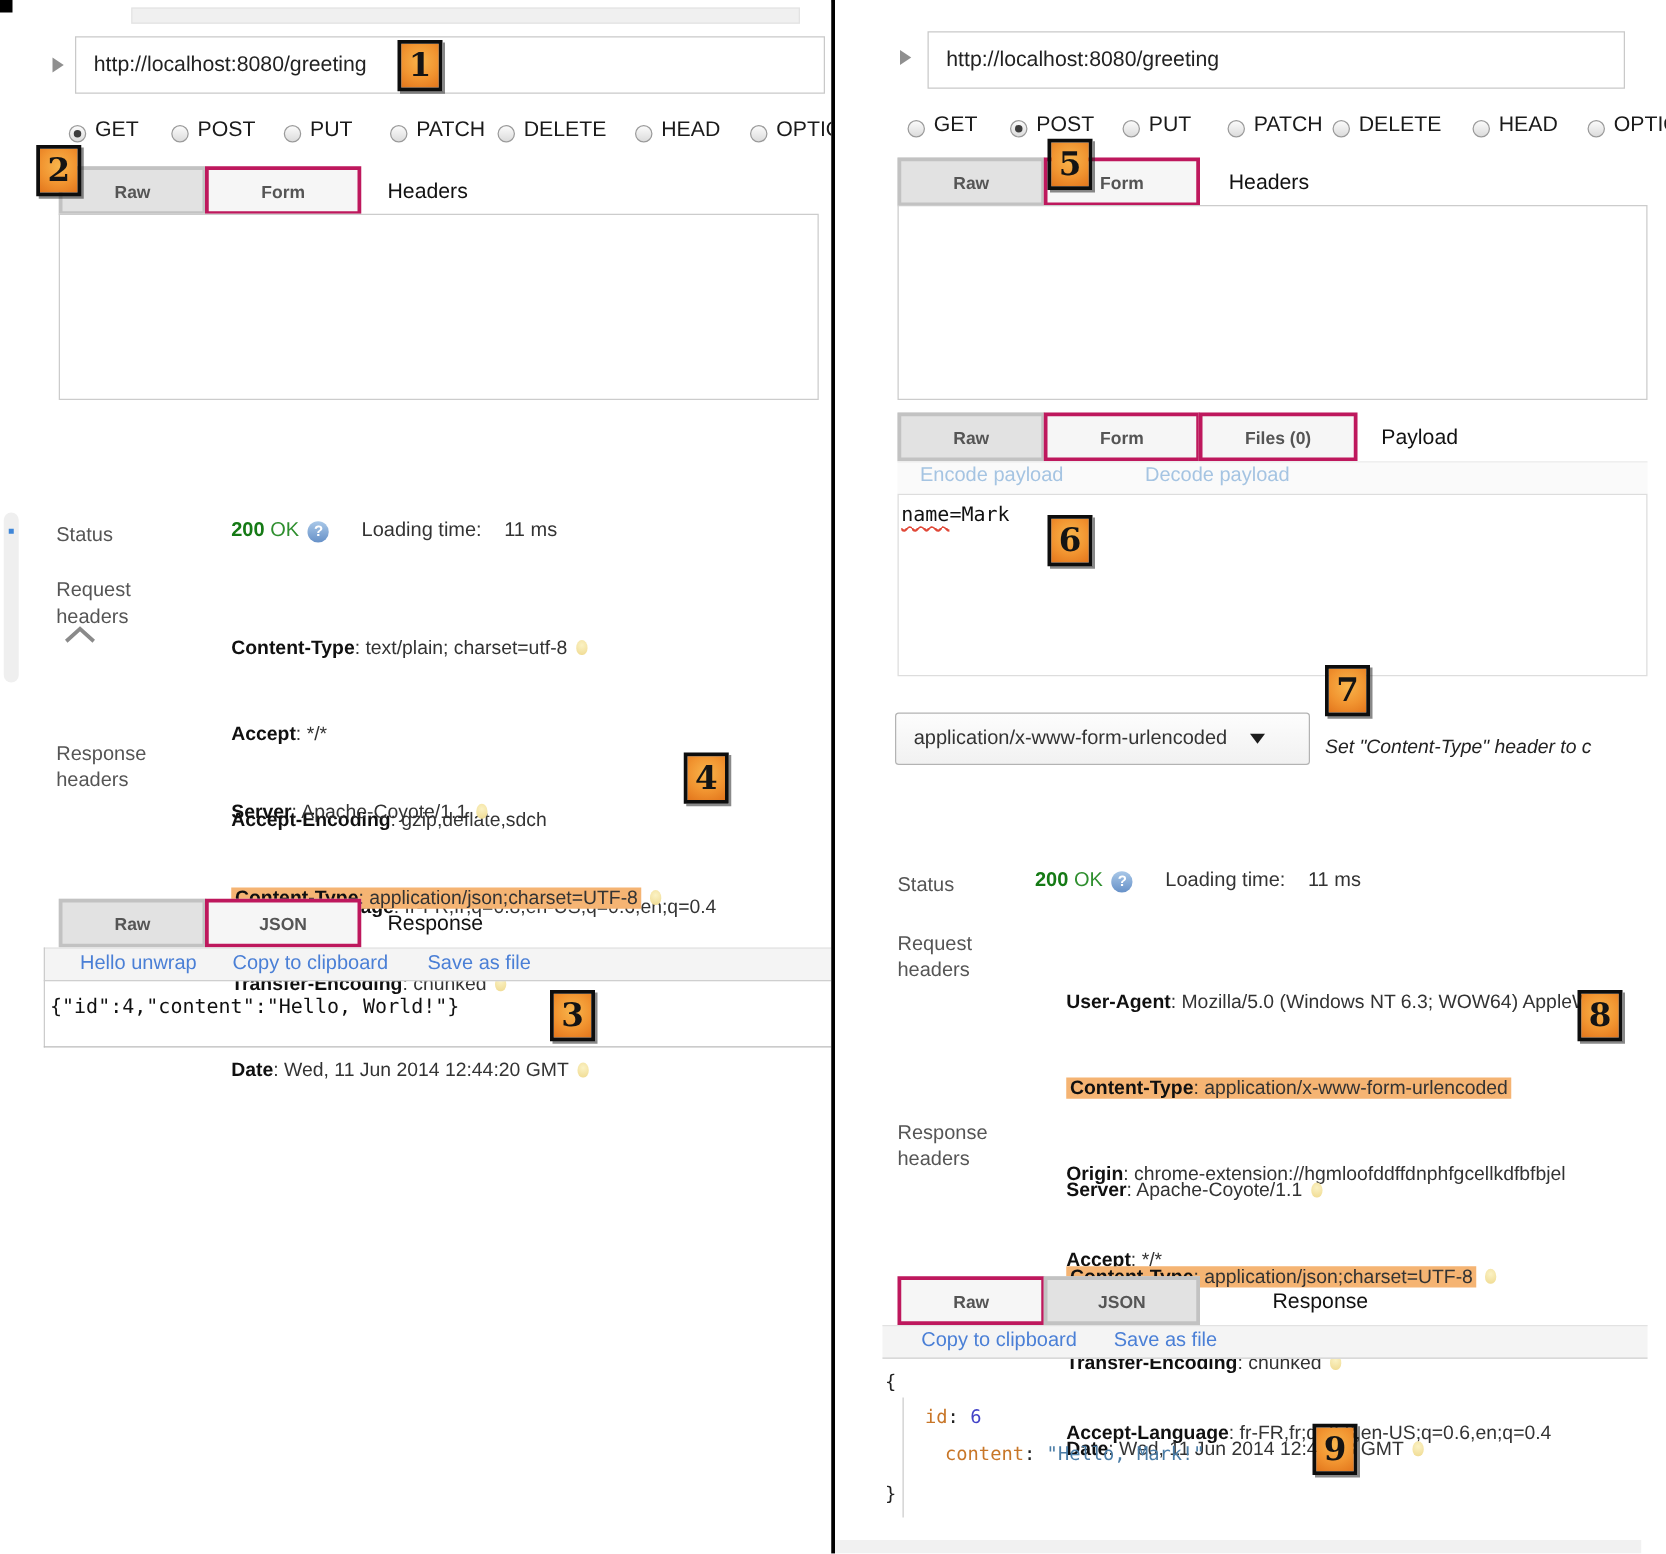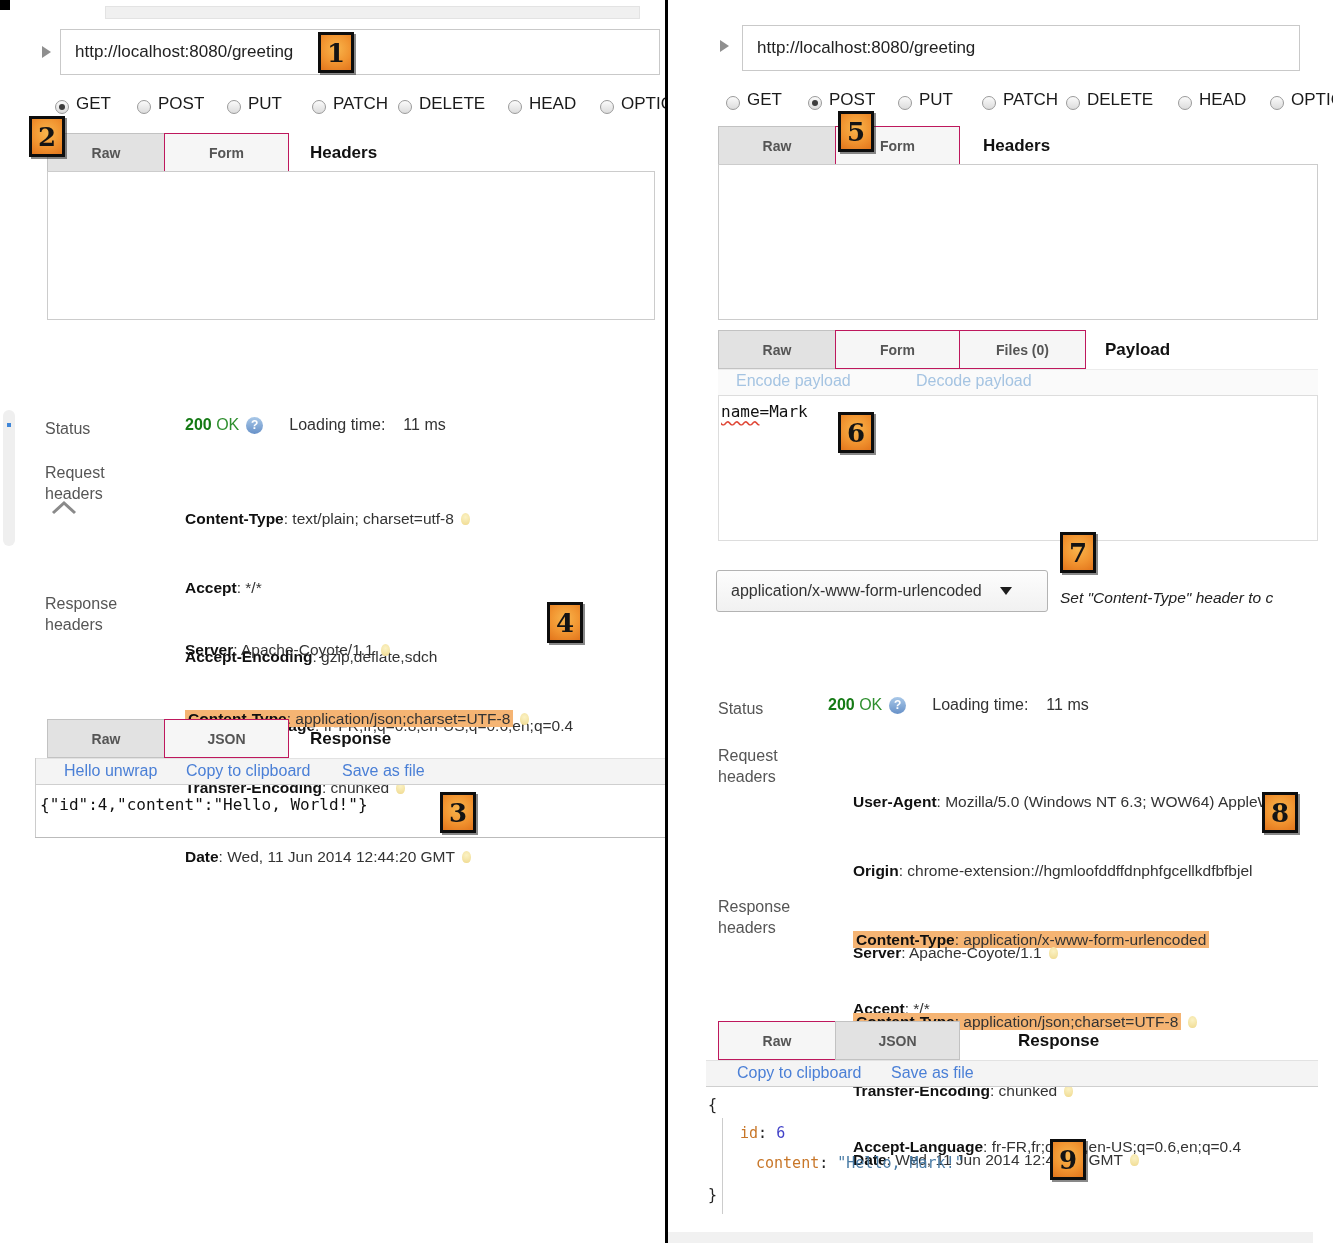--- a/index.html
+++ b/index.html
@@ -17,23 +17,23 @@
   
   .urlbox { position:absolute; border:1px solid #c9c9c9; background:#fff; display:flex; align-items:center; padding-left:14px; font-size:17px; color:#222; }
   .tri-right { width:0; height:0; border-top:6px solid transparent; border-bottom:6px solid transparent; border-left:9px solid #8f8f8f; position:absolute; }
 
   
   .radio-item { position:absolute; font-size:17px; color:#1a1a1a; display:flex; align-items:flex-end; white-space:nowrap; }
   .radio { width:14px; height:14px; border-radius:50%; border:1px solid #9a9a9a; background:linear-gradient(#fbfbfb,#dcdcdc); display:inline-block; position:relative; margin-right:7px; flex:0 0 auto; }
   .radio.checked::after { content:""; position:absolute; left:3px; top:3px; width:6px; height:6px; border-radius:50%; background:#3c3c3c; }
 
   
-  .tab { position:absolute; height:39px; border:1px solid #be185d; background:#f6f6f6; color:#555; font-weight:bold; font-size:14px; display:flex; align-items:center; justify-content:center; }
+  .tab { position:absolute; height:39px; border:3px solid #be185d; background:#f6f6f6; color:#555; font-weight:bold; font-size:14px; display:flex; align-items:center; justify-content:center; }
   .tab.selected { background:#e2e2e2; border-color:#c2c2c2; }
-  .pane-title { position:absolute; font-size:17px; font-weight:bold; color:#111; }
+  .pane-title { position:absolute; font-size:17px; font-weight:normal; color:#111; }
 
   .box { position:absolute; border:1px solid #ccc; background:#fff; }
 
   .section-label { position:absolute; color:#555; font-size:16px; line-height:21px; }
 
   .statusrow { position:absolute; display:flex; align-items:center; font-size:16px; color:#333; white-space:pre; }
   .st-code { color:#157a15; font-weight:bold; }
   .st-ok { color:#2f8f2f; }
   .help { display:inline-flex; width:17px; height:17px; border-radius:50%; background:linear-gradient(#a9c8e8,#6791c8); color:#fff; font-size:12px; font-weight:bold; align-items:center; justify-content:center; margin-left:7px; }
 
@@ -257,22 +257,22 @@
       <span class="st-code">200</span><span> </span>
       <span class="st-ok">OK</span>
       <span class="help">?</span>
       <span style="margin-left:26px;">Loading time:</span>
       <span style="margin-left:18px;">11 ms</span>
     </div>
 
     <div class="section-label" style="left:50px;top:745px;width:90px;">Request headers</div>
     <div class="hblock" style="left:185px;top:744px;">
       <div class="hline"><b>User-Agent</b><span>: </span><span>Mozilla/5.0 (Windows NT 6.3; WOW64) AppleW</span></div>
+      <div class="hline"><span class="hl"><b>Content-Type</b><span>: </span><span>application/x-www-form-urlencoded</span></span></div>
       <div class="hline"><b>Origin</b><span>: </span><span>chrome-extension://hgmloofddffdnphfgcellkdfbfbjel</span></div>
-      <div class="hline"><span class="hl"><b>Content-Type</b><span>: </span><span>application/x-www-form-urlencoded</span></span></div>
       <div class="hline"><b>Accept</b><span>: </span><span>*/*</span></div>
       <div class="hline"><b>Accept-Encoding</b><span>: </span><span>gzip,deflate,sdch</span></div>
       <div class="hline"><b>Accept-Language</b><span>: </span><span>fr-FR,fr;q=0.8,en-US;q=0.6,en;q=0.4</span></div>
     </div>
 
     <div class="section-label" style="left:50px;top:896px;width:90px;">Response headers</div>
     <div class="hblock" style="left:185px;top:895px;">
       <div class="hline"><b>Server</b><span>: </span><span>Apache-Coyote/1.1</span><span class="bulb"></span></div>
       <div class="hline"><span class="hl"><b>Content-Type</b><span>: </span><span>application/json;charset=UTF-8</span></span><span class="bulb"></span></div>
       <div class="hline"><b>Transfer-Encoding</b><span>: </span><span>chunked</span><span class="bulb"></span></div>

